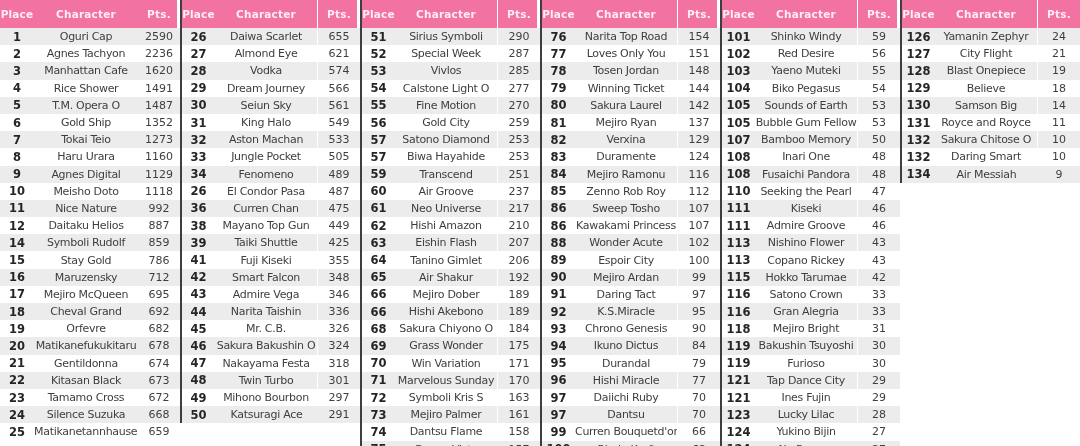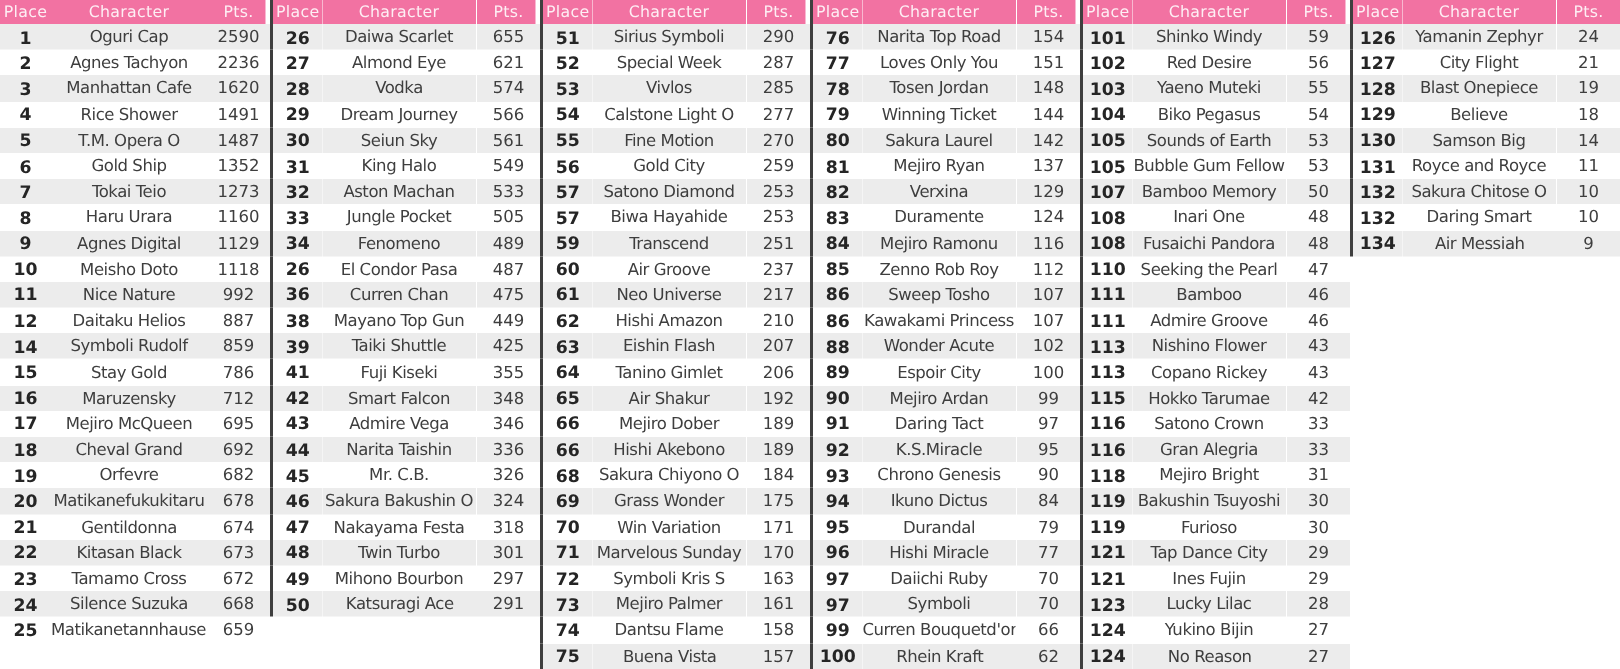--- a/index.html
+++ b/index.html
@@ -10,21 +10,21 @@
   }
   .group { flex: 1 1 0; min-width: 0; }
   .group table {
     width: 100%; border-collapse: collapse; table-layout: fixed;
   }
   .group:not(:first-child) table { border-left: 2px solid #3E3E3E; }
   col.col-place { width: 34px; }
   col.col-pts   { width: 42px; }
   th {
     background: #F272A2; color: rgba(255,255,255,0.88);
-    font-size: 10.5px; font-weight: 400; height: 16px; padding: 0;
+    font-size: 10.5px; font-weight: 700; height: 28px; padding: 0;
     letter-spacing: 0.2px; text-align: center; white-space: nowrap; overflow: hidden;
   }
   .group:not(:last-child) th.pts-h { box-shadow: inset -3px 0 0 #ffffff; }
   td {
     height: 17.2px; padding: 0; text-align: center;
     white-space: nowrap; overflow: hidden; vertical-align: middle;
   }
   tbody tr:nth-child(odd) td { background: #ECECEC; }
   td.place { font-weight: 700; font-size: 11.5px; color: #252525; }
   td.char  { font-size: 11px; letter-spacing: -0.3px; color: #3E3E3E; }
@@ -568,21 +568,21 @@
             <td class="char">Hishi Miracle</td>
             <td class="pts">77</td>
           </tr>
           <tr>
             <td class="place">97</td>
             <td class="char">Daiichi Ruby</td>
             <td class="pts">70</td>
           </tr>
           <tr>
             <td class="place">97</td>
-            <td class="char">Symboli</td>
+            <td class="char">Dantsu</td>
             <td class="pts">70</td>
           </tr>
           <tr>
             <td class="place">99</td>
             <td class="char">Curren Bouquetd'or</td>
             <td class="pts">66</td>
           </tr>
           <tr>
             <td class="place">100</td>
             <td class="char">Rhein Kraft</td>
@@ -651,21 +651,21 @@
             <td class="char">Fusaichi Pandora</td>
             <td class="pts">48</td>
           </tr>
           <tr>
             <td class="place">110</td>
             <td class="char">Seeking the Pearl</td>
             <td class="pts">47</td>
           </tr>
           <tr>
             <td class="place">111</td>
-            <td class="char">Bamboo</td>
+            <td class="char">Kiseki</td>
             <td class="pts">46</td>
           </tr>
           <tr>
             <td class="place">111</td>
             <td class="char">Admire Groove</td>
             <td class="pts">46</td>
           </tr>
           <tr>
             <td class="place">113</td>
             <td class="char">Nishino Flower</td>

